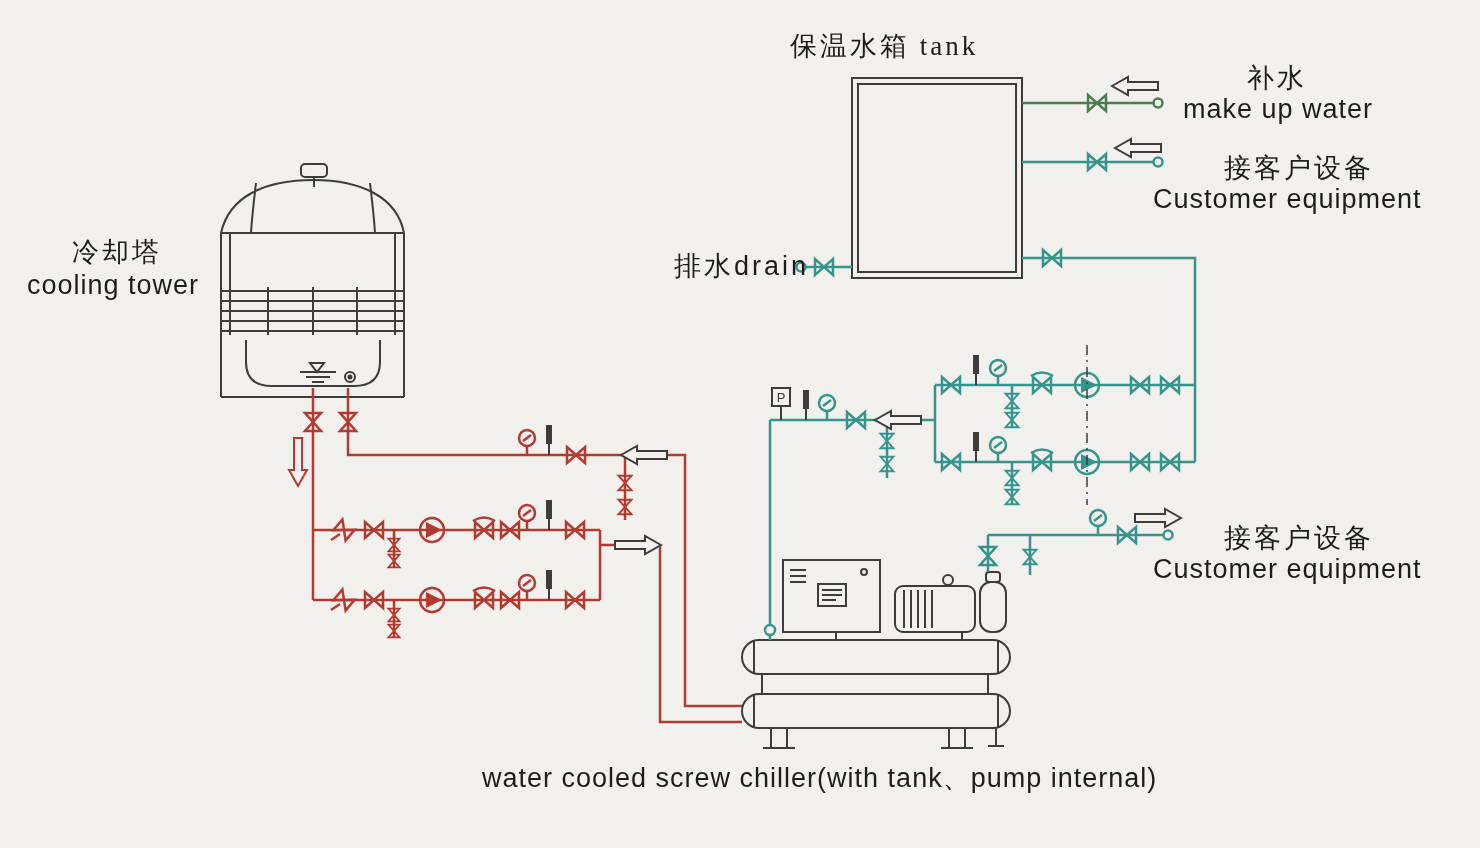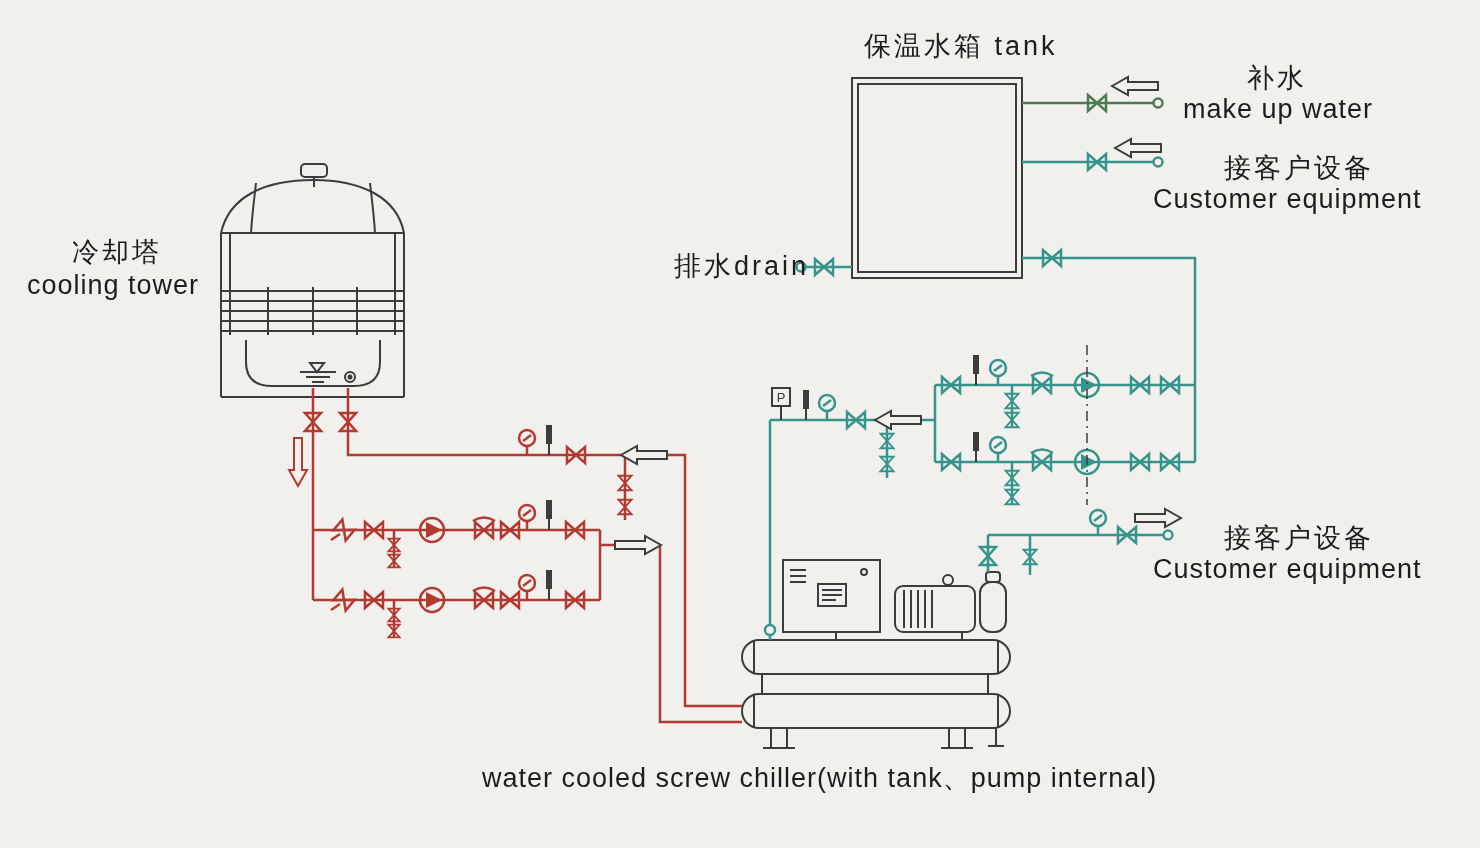--- a/index.html
+++ b/index.html
@@ -199,21 +199,21 @@
       <line x1="1087" y1="345" x2="1087" y2="505" stroke-width="1.5" stroke-dasharray="10 5 2 5"></line>
       <use href="#al" transform="translate(644,455)"></use>
       <use href="#ar" transform="translate(638,545)"></use>
       <use href="#al" transform="translate(898,420)"></use>
       <use href="#al" transform="translate(1135,86)"></use>
       <use href="#al" transform="translate(1138,148)"></use>
       <use href="#ar" transform="translate(1158,518)"></use>
     </g>
   </svg>
 
-  <div class="label cjk" style="left:864px;top:28px;">保温水箱  tank</div>
+  <div class="label cjk" style="left:790px;top:28px;font-family:Liberation Serif, serif;">保温水箱  tank</div>
   <div class="label cjk" style="left:1247px;top:60px;">补水</div>
   <div class="label" style="left:1183px;top:94px;text-align:right;">make up water</div>
   <div class="label cjk" style="left:1224px;top:150px;">接客户设备</div>
   <div class="label" style="left:1153px;top:184px;">Customer equipment</div>
   <div class="label cjk" style="left:674px;top:248px;">排水drain</div>
   <div class="label cjk" style="left:72px;top:234px;">冷却塔</div>
   <div class="label" style="left:27px;top:270px;text-align:center;">cooling tower</div>
   <div class="label cjk" style="left:1224px;top:520px;">接客户设备</div>
   <div class="label" style="left:1153px;top:554px;">Customer equipment</div>
   <div class="label" style="left:482px;top:760px;">water cooled screw chiller(with tank、pump internal)</div>

